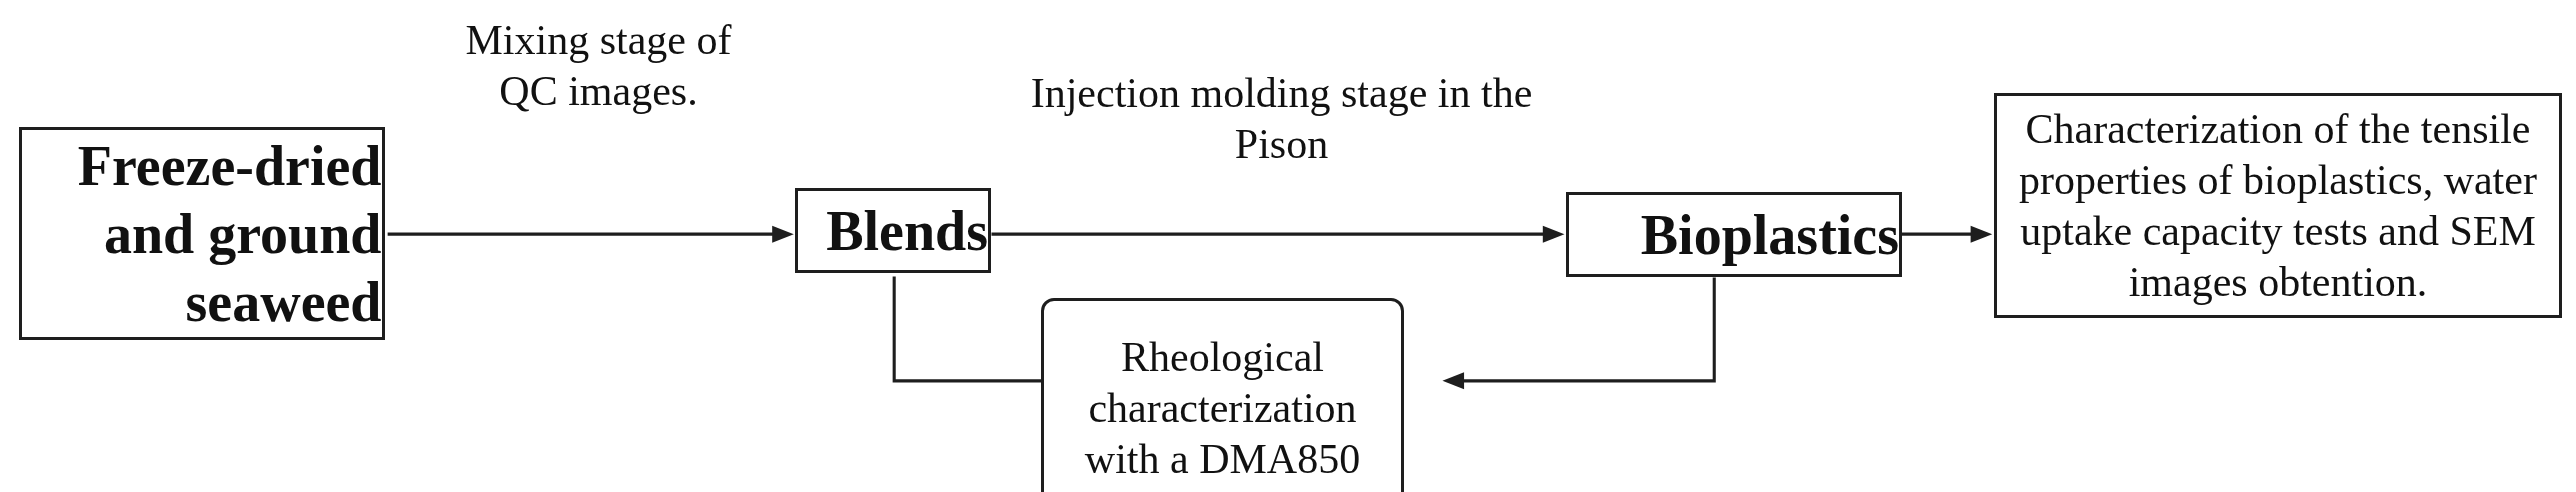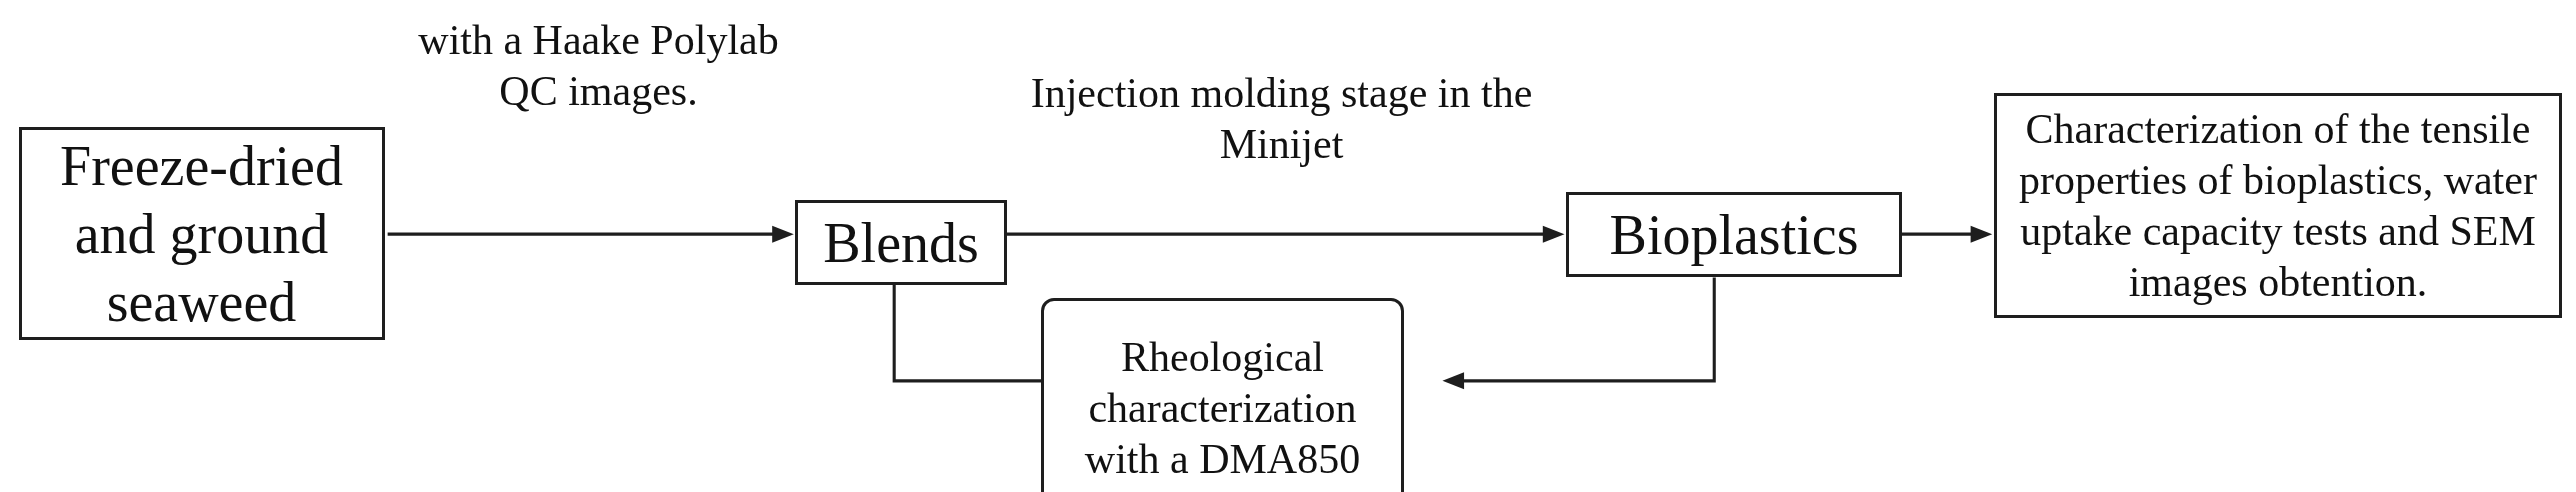--- a/index.html
+++ b/index.html
@@ -29,33 +29,33 @@
     position:absolute;
     box-sizing:border-box;
     background:var(--bg);
     border:3.1px solid var(--line);
     display:flex;
     flex-direction:column;
     align-items:center;
     justify-content:center;
     text-align:center;
   }
-  .box.bold{font-weight:normal;font-size:56px;line-height:68px;}
+  .box.bold{font-weight:bold;font-size:56px;line-height:68px;align-items:flex-end;}
   .box.plain{font-size:42px;line-height:51px;}
   .edge-label{
     position:absolute;
     text-align:center;
     font-size:42px;
     line-height:51px;
   }
   .ln{white-space:nowrap;}
 
   
   #node-seaweed{left:18.5px;top:127px;width:366px;height:213px;}
-  #node-blends{left:795px;top:200px;width:212px;height:85px;}
+  #node-blends{left:795px;top:188px;width:196px;height:85px;}
   #node-bioplastics{left:1566px;top:192px;width:336px;height:85px;}
   #node-characterization{left:1994px;top:93px;width:568px;height:225px;}
   #node-rheology{left:1041px;top:298px;width:363px;height:220px;border-radius:13px;}
   #label-mixing{left:359px;top:15.4px;width:479px;}
   #label-injection{left:988px;top:68px;width:587px;}
 </style>
 </head>
 <body>
 
 <div class="stage">
@@ -104,23 +104,23 @@
     <div class="ln">images obtention.</div>
   </div>
 
   <div class="box plain" id="node-rheology">
     <div class="ln">Rheological</div>
     <div class="ln">characterization</div>
     <div class="ln">with a DMA850</div>
   </div>
 
   <div class="edge-label" id="label-mixing">
-    <div class="ln">with a Haake Polylab</div>
+    <div class="ln">Mixing stage of</div>
     <div class="ln">QC images.</div>
   </div>
 
   <div class="edge-label" id="label-injection">
     <div class="ln">Injection molding stage in the</div>
-    <div class="ln">Minijet</div>
+    <div class="ln">Pison</div>
   </div>
 
 </div>
 
 
 </body></html>

